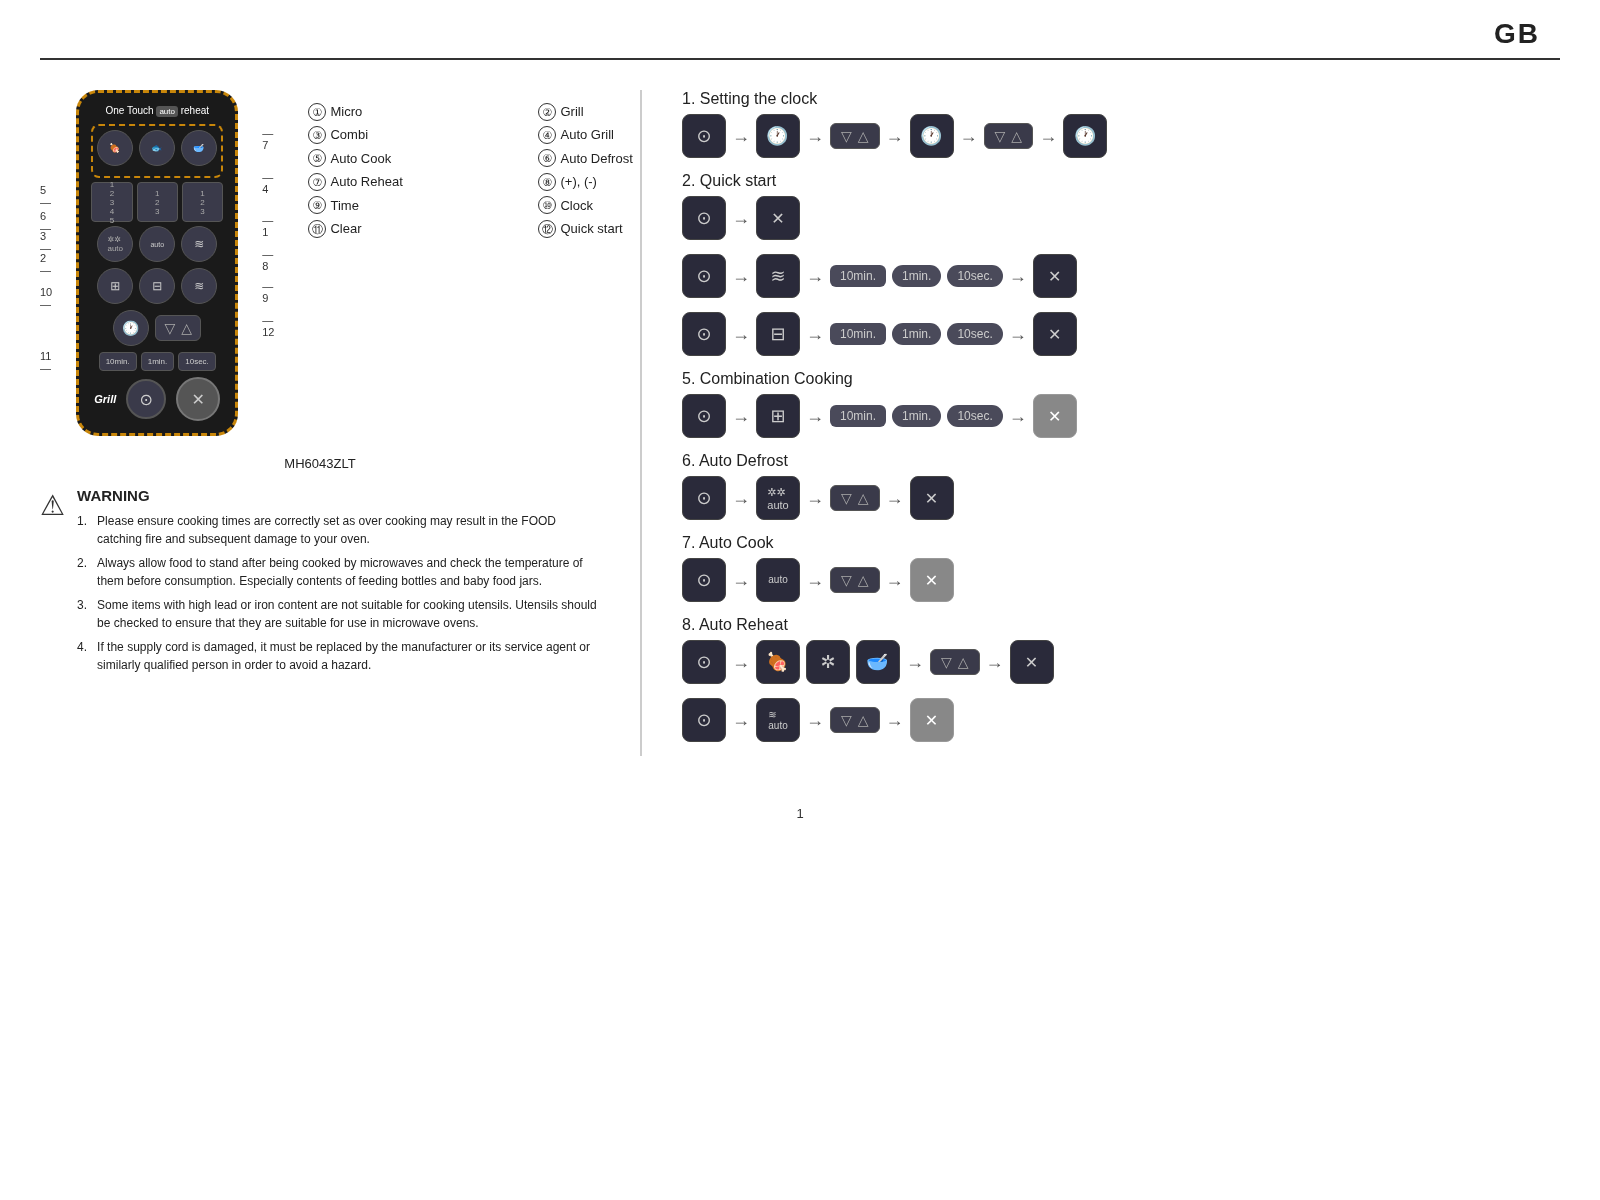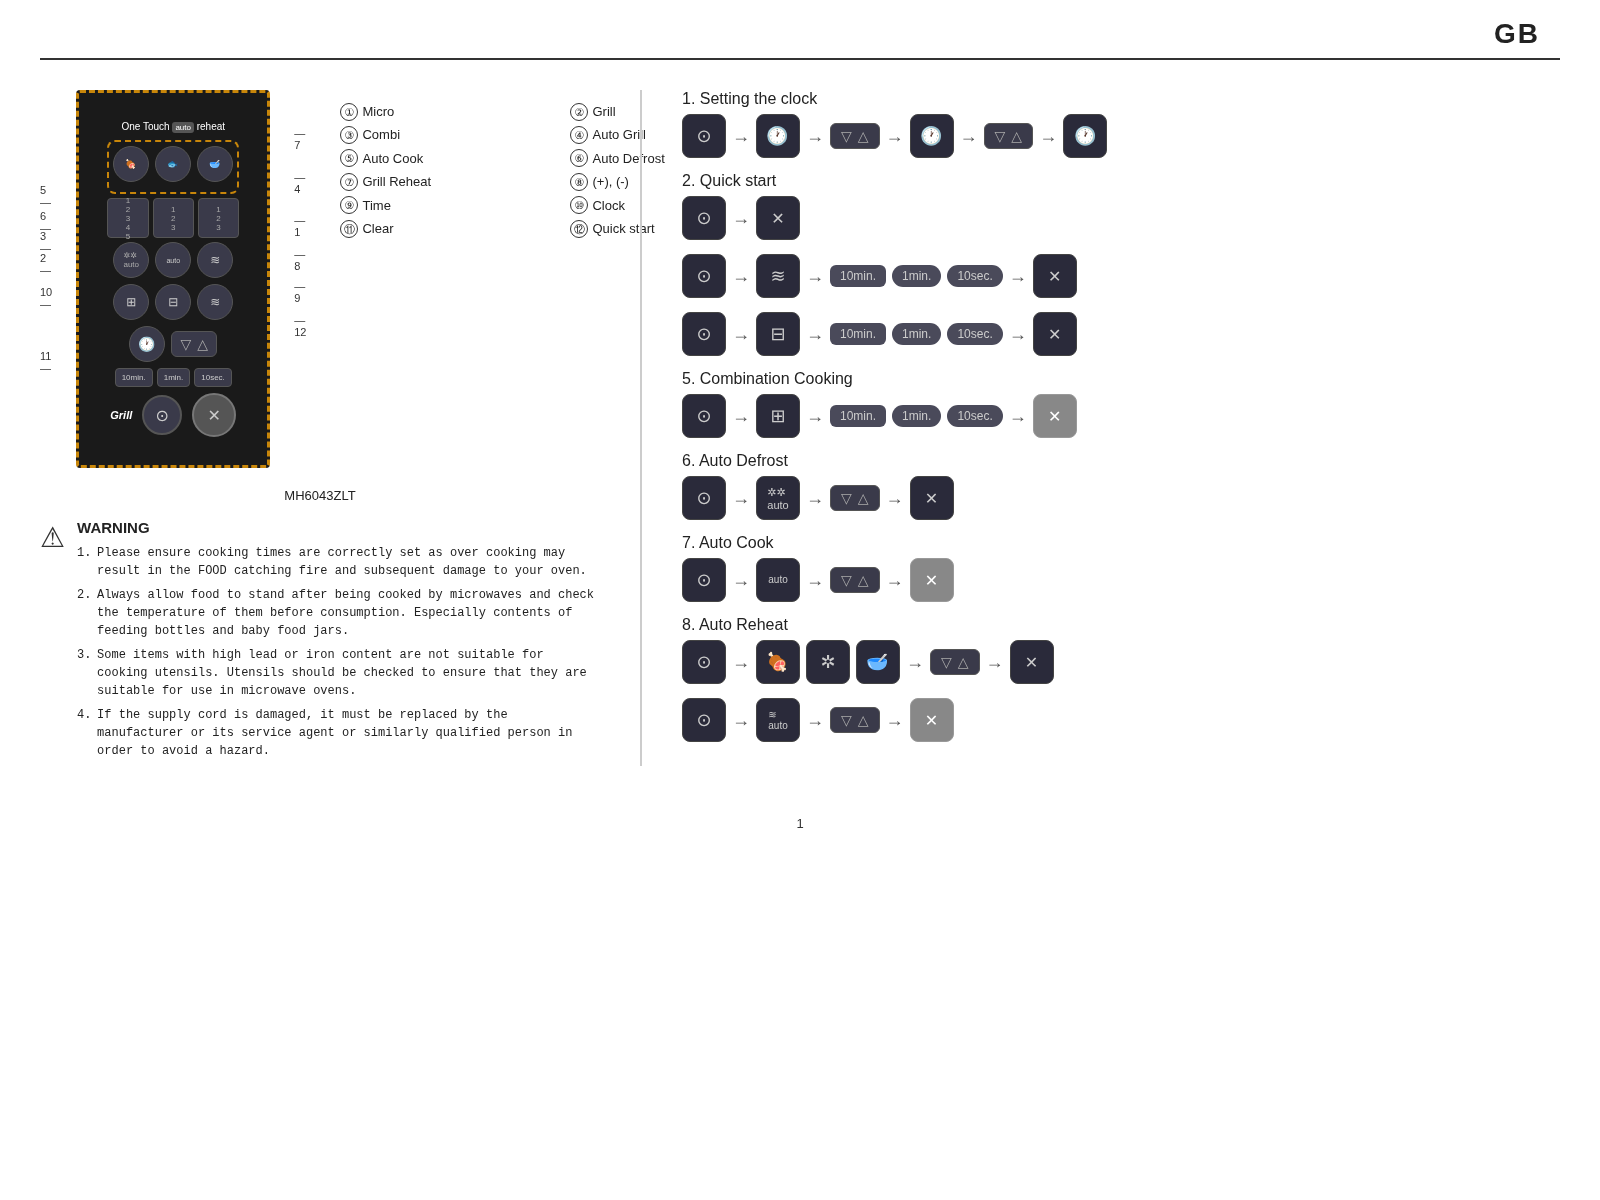--- a/index.html
+++ b/index.html
@@ -46,23 +46,23 @@
     .microwave-container {
       display: flex;
       align-items: flex-start;
       gap: 20px;
       margin-bottom: 20px;
     }
 
     .microwave-body {
       background: #1a1a1a;
       border: 3px dashed #c8860a;
-      border-radius: 4px;
+      border-radius: 22px;
       width: 240px;
-      padding: 28px;
+      padding: 12px;
       position: relative;
     }
 
     .mw-title {
       color: #fff;
       font-size: 10px;
       text-align: center;
       margin-bottom: 8px;
     }
 
@@ -197,21 +197,20 @@
       list-style: none;
       padding: 0;
     }
 
     .warning-list li {
       font-size: 12px;
       line-height: 1.5;
       margin-bottom: 6px;
       padding-left: 20px;
       position: relative;
-      font-family: Liberation Mono, monospace;
     }
 
     .warning-list li::before {
       content: attr(data-num) '. ';
       position: absolute;
       left: 0;
     }
 
     
     .vertical-divider {
@@ -428,21 +427,21 @@
         <div class="legend-item">
           <span class="circ-num">⑤</span>
             <span>Auto Cook</span>
         </div>
         <div class="legend-item">
           <span class="circ-num">⑥</span>
             <span>Auto Defrost</span>
         </div>
         <div class="legend-item">
           <span class="circ-num">⑦</span>
-            <span>Grill Reheat</span>
+            <span>Auto Reheat</span>
         </div>
         <div class="legend-item">
           <span class="circ-num">⑧</span>
             <span>(+), (-)</span>
         </div>
         <div class="legend-item">
           <span class="circ-num">⑨</span>
             <span>Time</span>
         </div>
         <div class="legend-item">

